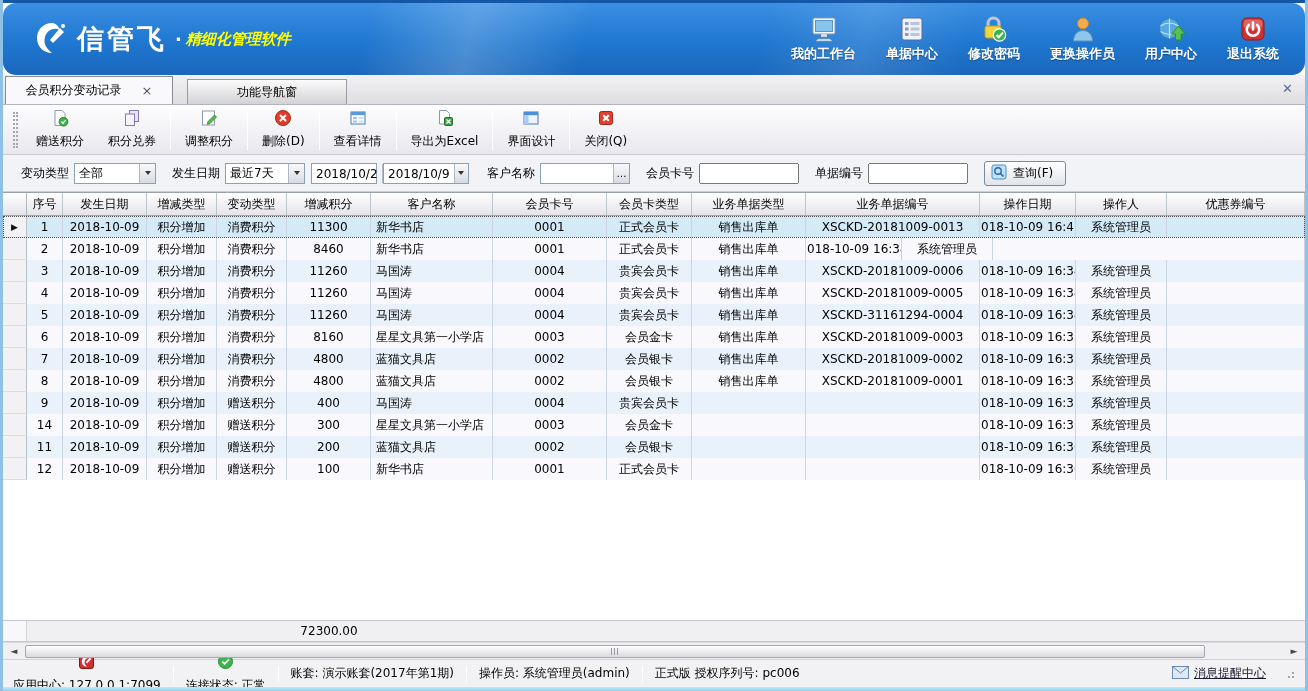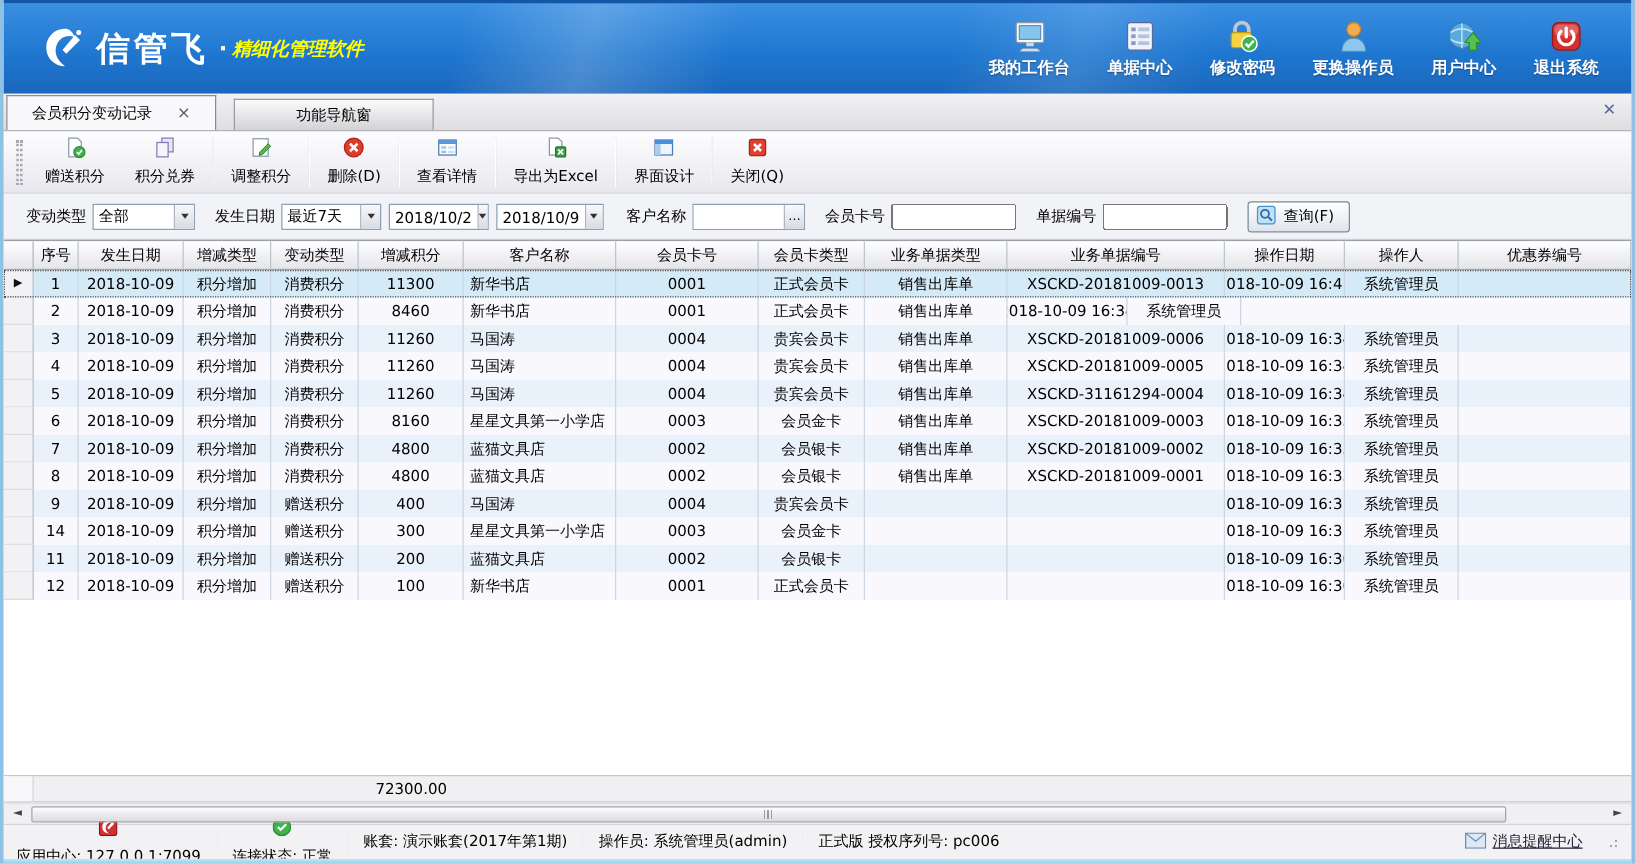--- a/index.html
+++ b/index.html
@@ -8,21 +8,21 @@
     width:1308px; height:691px; overflow:hidden;
     font-family:"DejaVu Sans","Liberation Sans",sans-serif;
     font-size:12px; color:#000; background:#9cc8e8;
   }
   .window{ position:absolute; inset:0; display:flex; flex-direction:column;
     border-left:3px solid #8fc0e6; border-right:3px solid #8fc0e6; background:#fff;}
 
   
   .top-strip{ height:3px; background:#1457a6; flex:none;}
   .app-header{ height:72px; flex:none; position:relative; display:flex; align-items:center;
-    background:linear-gradient(180deg,#3a8fe2 0%,#1f77d0 55%,#1a67bc 100%); overflow:hidden;}
+    background:linear-gradient(180deg,#3a8fe2 0%,#1f77d0 55%,#1a67bc 100%); overflow:hidden;border-radius:13px;}
   .app-header::before{ content:''; position:absolute; inset:0; pointer-events:none;
     background:linear-gradient(105deg,transparent 28%,rgba(255,255,255,.20) 36%,transparent 45%,transparent 58%,rgba(255,255,255,.12) 66%,transparent 74%);}
   .logo-area{ display:flex; align-items:center; margin-left:30px; z-index:1;}
   .logo-text{ color:#fff; font-size:27px; font-weight:bold; letter-spacing:3px; margin-left:8px;}
   .logo-dot{ color:#fff; font-size:18px; font-weight:bold; margin:0 4px 0 8px;}
   .logo-sub{ color:#ffff00; font-size:15px; font-weight:bold; font-style:italic;}
   .nav{ margin-left:auto; display:flex; gap:30px; margin-right:26px; z-index:1;}
   .nav-item{ display:flex; flex-direction:column; align-items:center; gap:2px;
     color:#fff; font-weight:bold; font-size:13px; cursor:pointer; text-shadow:0 1px 1px rgba(0,0,0,.35);}
   .nav-item svg{ display:block;}
@@ -307,21 +307,21 @@
           <span class="dd-arrow"></span>
         </span>
     </div>
     <span class="f-label" style="margin-left:16px">发生日期</span>
     <div class="combo" style="width:80px">
       <span class="val" style="flex:1">最近7天</span>
       <span class="dd">
           <span class="dd-arrow"></span>
         </span>
     </div>
-    <div class="combo" style="width:80px;margin-left:6px">
+    <div class="combo" style="width:66px;margin-left:6px">
       <span class="val" style="flex:1">2018/10/2</span>
       <span class="dd">
           <span class="dd-arrow"></span>
         </span>
     </div>
     <div class="combo" style="width:86px;margin-left:6px">
       <span class="val" style="flex:1">2018/10/9</span>
       <span class="dd">
           <span class="dd-arrow"></span>
         </span>

